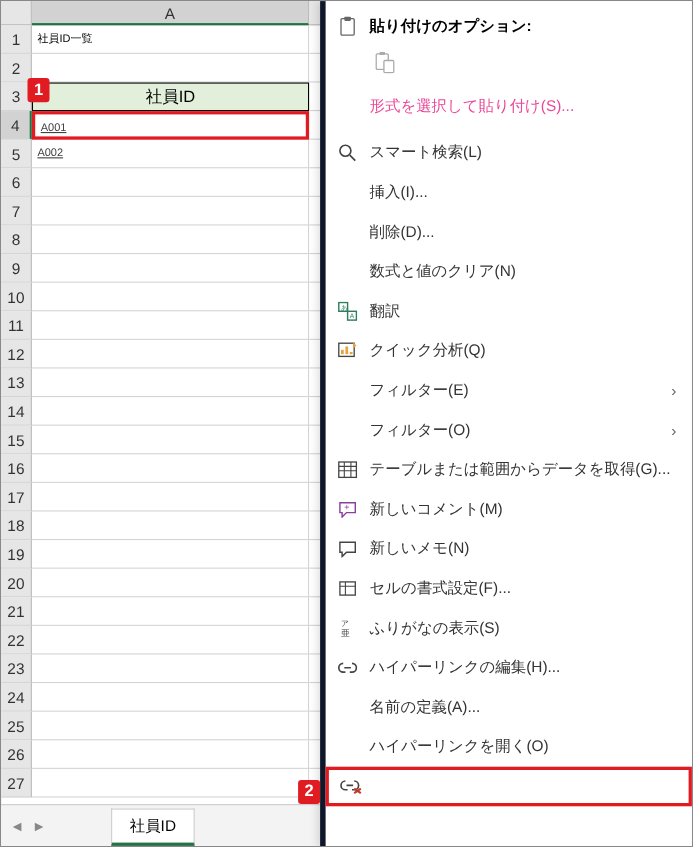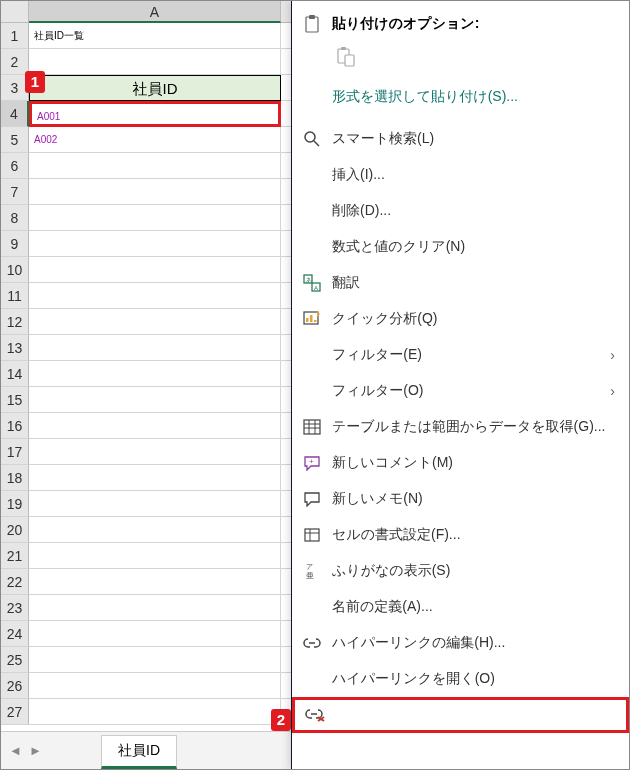--- a/index.html
+++ b/index.html
@@ -7,36 +7,36 @@
     .spreadsheet { position: absolute; top: 0; left: 0; width: 630px; height: 770px; }
     .grid { display: grid; grid-template-columns: 28px 252px 1fr; }
     .col-header-row { display: grid; grid-template-columns: 28px 252px 1fr; background: #e6e6e6; }
     .corner { border-right: 1px solid #bbb; border-bottom: 1px solid #bbb; height: 22px; background: #e6e6e6; }
     .col-header { border-right: 1px solid #bbb; border-bottom: 1px solid #bbb; text-align: center; color: #333; background: #e6e6e6; height: 22px; line-height: 22px; font-size: 14px; }
     .col-header.active { background: #d2d2d2; border-bottom: 2px solid #217346; }
     .row-header { border-right: 1px solid #bbb; border-bottom: 1px solid #d4d4d4; text-align: center; color: #333; background: #e6e6e6; height: 26px; line-height: 26px; font-size: 14px; }
     .row-header.active { background: #d2d2d2; border-right: 2px solid #217346; }
     .cell { border-right: 1px solid #d4d4d4; border-bottom: 1px solid #d4d4d4; padding: 0 5px; height: 26px; line-height: 26px; font-size: 10px; }
     .cell.header-cell { background: #e2efda; border: 1px solid #000; text-align: center; font-size: 15px; }
-    .cell.link { color: #a21caf; background: #fff; }
+    .cell.link { color: #404040; text-decoration: underline; background: #fff; }
     .cell.selected { border: 3px solid #e11b22; background: #fff; position: relative; z-index: 2; }
     .callout { position: absolute; background: #e11b22; color: #fff; font-weight: bold; width: 20px; height: 22px; border-radius: 3px; text-align: center; line-height: 22px; font-size: 15px; z-index: 10; }
     .callout-1 { top: 70px; left: 24px; }
     .callout-2 { top: 708px; left: 270px; }
     .tabs { position: absolute; bottom: 0; left: 0; right: 0; height: 40px; background: #f3f3f3; display: flex; align-items: center; border-top: 1px solid #ccc; }
     .tab-nav { width: 100px; display: flex; gap: 2px; padding-left: 8px; }
     .tab-nav-btn { width: 18px; height: 18px; color: #888; }
     .tab { padding: 6px 16px; border: 1px solid #ccc; border-bottom: none; background: #fff; font-size: 14px; }
     .tab.active { border-bottom: 3px solid #217346; font-weight: 500; }
-    .context-menu { position: absolute; top: 0; right: 0; width: 338px; height: 770px; background: #fff; border-left: 1px solid #0f172a; box-shadow: -2px 0 8px rgba(0,0,0,0.15); z-index: 5; }
+    .context-menu { position: absolute; top: 0; right: 0; width: 338px; height: 770px; background: #fff; border-left: 5px solid #0f172a; box-shadow: -2px 0 8px rgba(0,0,0,0.15); z-index: 5; }
     .menu-section { padding: 6px 0; }
     .menu-title { padding: 8px 14px 6px 40px; font-weight: bold; font-size: 14px; display: flex; align-items: center; gap: 10px; }
     .menu-title-icon { position: absolute; left: 12px; }
     .menu-item { display: flex; align-items: center; padding: 8px 14px 8px 40px; position: relative; font-size: 14px; color: #333; min-height: 36px; }
-    .menu-item.disabled { color: #0f766e; }
+    .menu-item.disabled { color: #ec4899; }
     .menu-item .icon { position: absolute; left: 10px; width: 20px; height: 20px; display: flex; align-items: center; justify-content: center; }
     .menu-item .arrow { position: absolute; right: 14px; color: #666; }
     .menu-item.highlighted { border: 3px solid #e11b22; }
     .paste-icons { padding: 4px 0 8px 40px; }
     .paste-icon-btn { width: 28px; height: 28px; border: 1px solid transparent; display: inline-flex; align-items: center; justify-content: center; color: #aaa; }
     svg { display: block; }
   </style>
 </head>
 <body>
 
@@ -323,31 +323,31 @@
     <span class="icon">
       <svg width="16" height="18" viewBox="0 0 16 18">
           <text x="2" y="7" font-size="7" fill="#444">ア</text>
           <text x="2" y="16" font-size="8" fill="#444">亜</text>
         </svg>
     </span>
     <span>ふりがなの表示(S)</span>
   </div>
 
   <div class="menu-item">
-      <span>名前の定義(A)...</span>
-    </div>
-
-  <div class="menu-item">
     <span class="icon">
       <svg width="18" height="12" viewBox="0 0 18 12">
           <path d="M5 2 a4 4 0 0 0 0 8 h2 M13 2 a4 4 0 0 1 0 8 h-2 M6 6 h6" fill="none" stroke="#444" stroke-width="1.5"></path>
         </svg>
     </span>
     <span>ハイパーリンクの編集(H)...</span>
   </div>
+
+  <div class="menu-item">
+      <span>名前の定義(A)...</span>
+    </div>
 
   <div class="menu-item">
       <span>ハイパーリンクを開く(O)</span>
     </div>
 
   <div class="menu-item highlighted">
     <span class="icon">
       <svg width="20" height="14" viewBox="0 0 20 14">
           <path d="M5 2 a4 4 0 0 0 0 8 h2 M13 2 a4 4 0 0 1 0 8 h-2 M6 6 h6" fill="none" stroke="#444" stroke-width="1.5"></path>
           <line x1="13" y1="9" x2="19" y2="13" stroke="#c0392b" stroke-width="2"></line>

